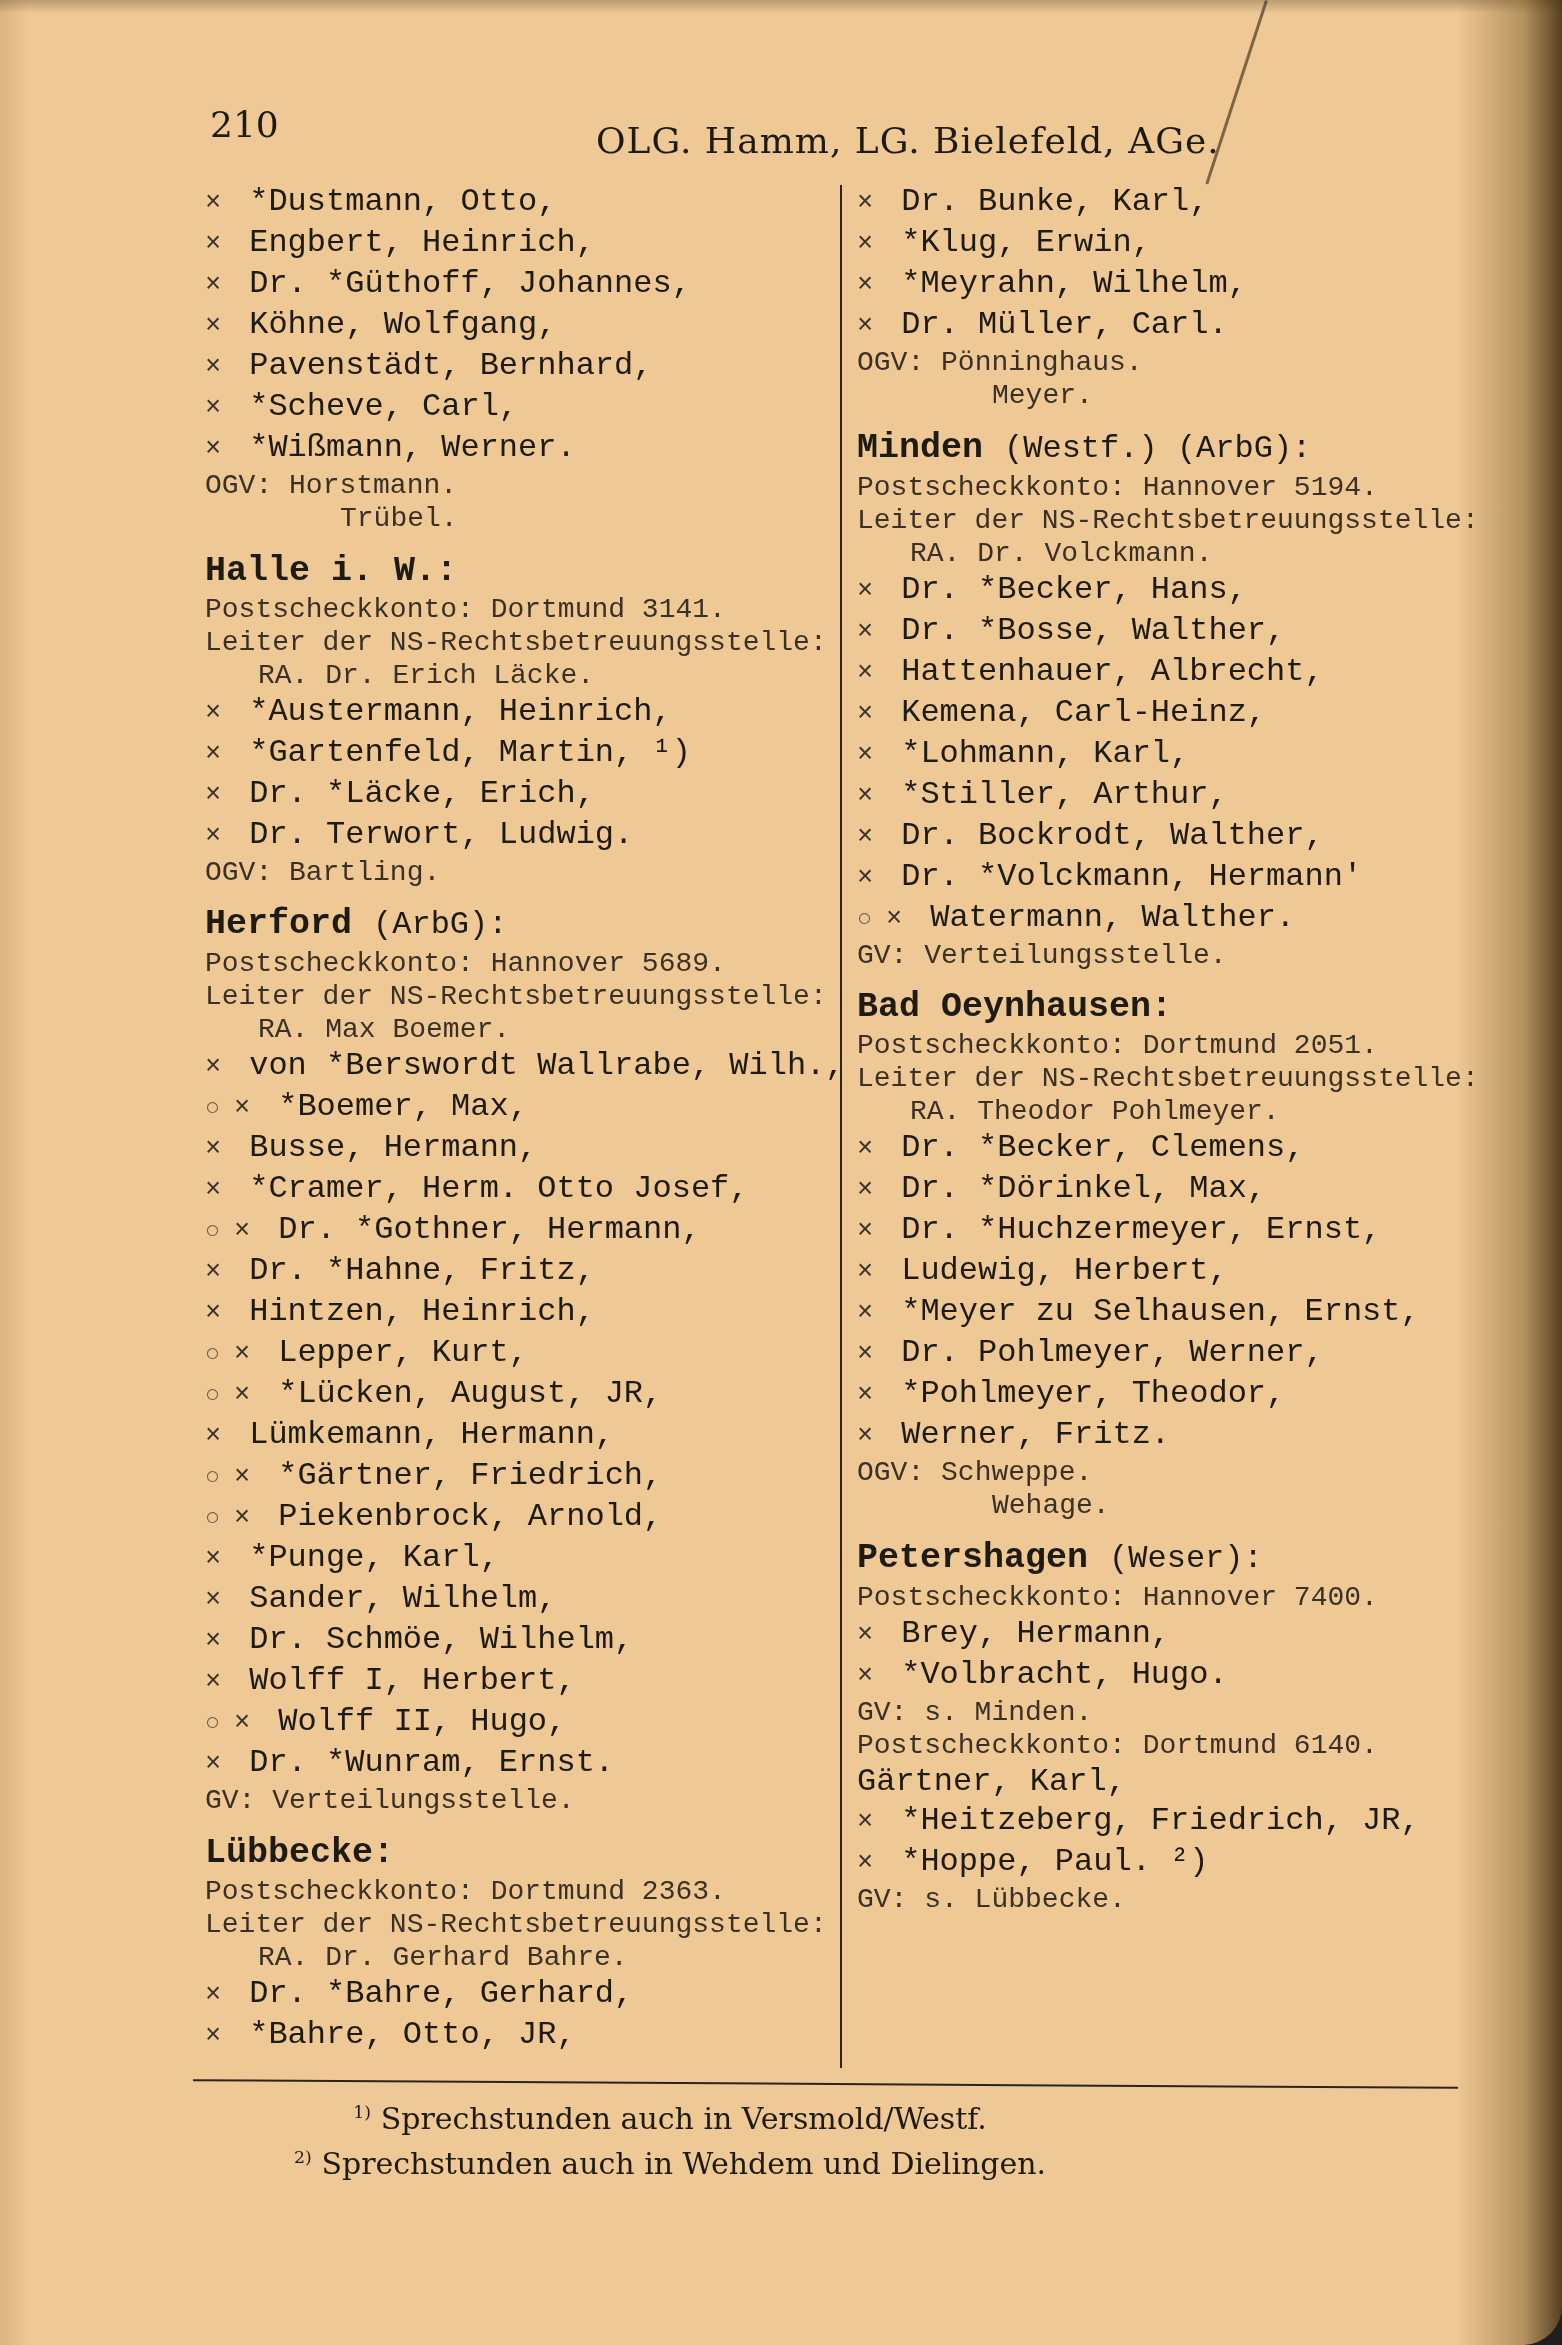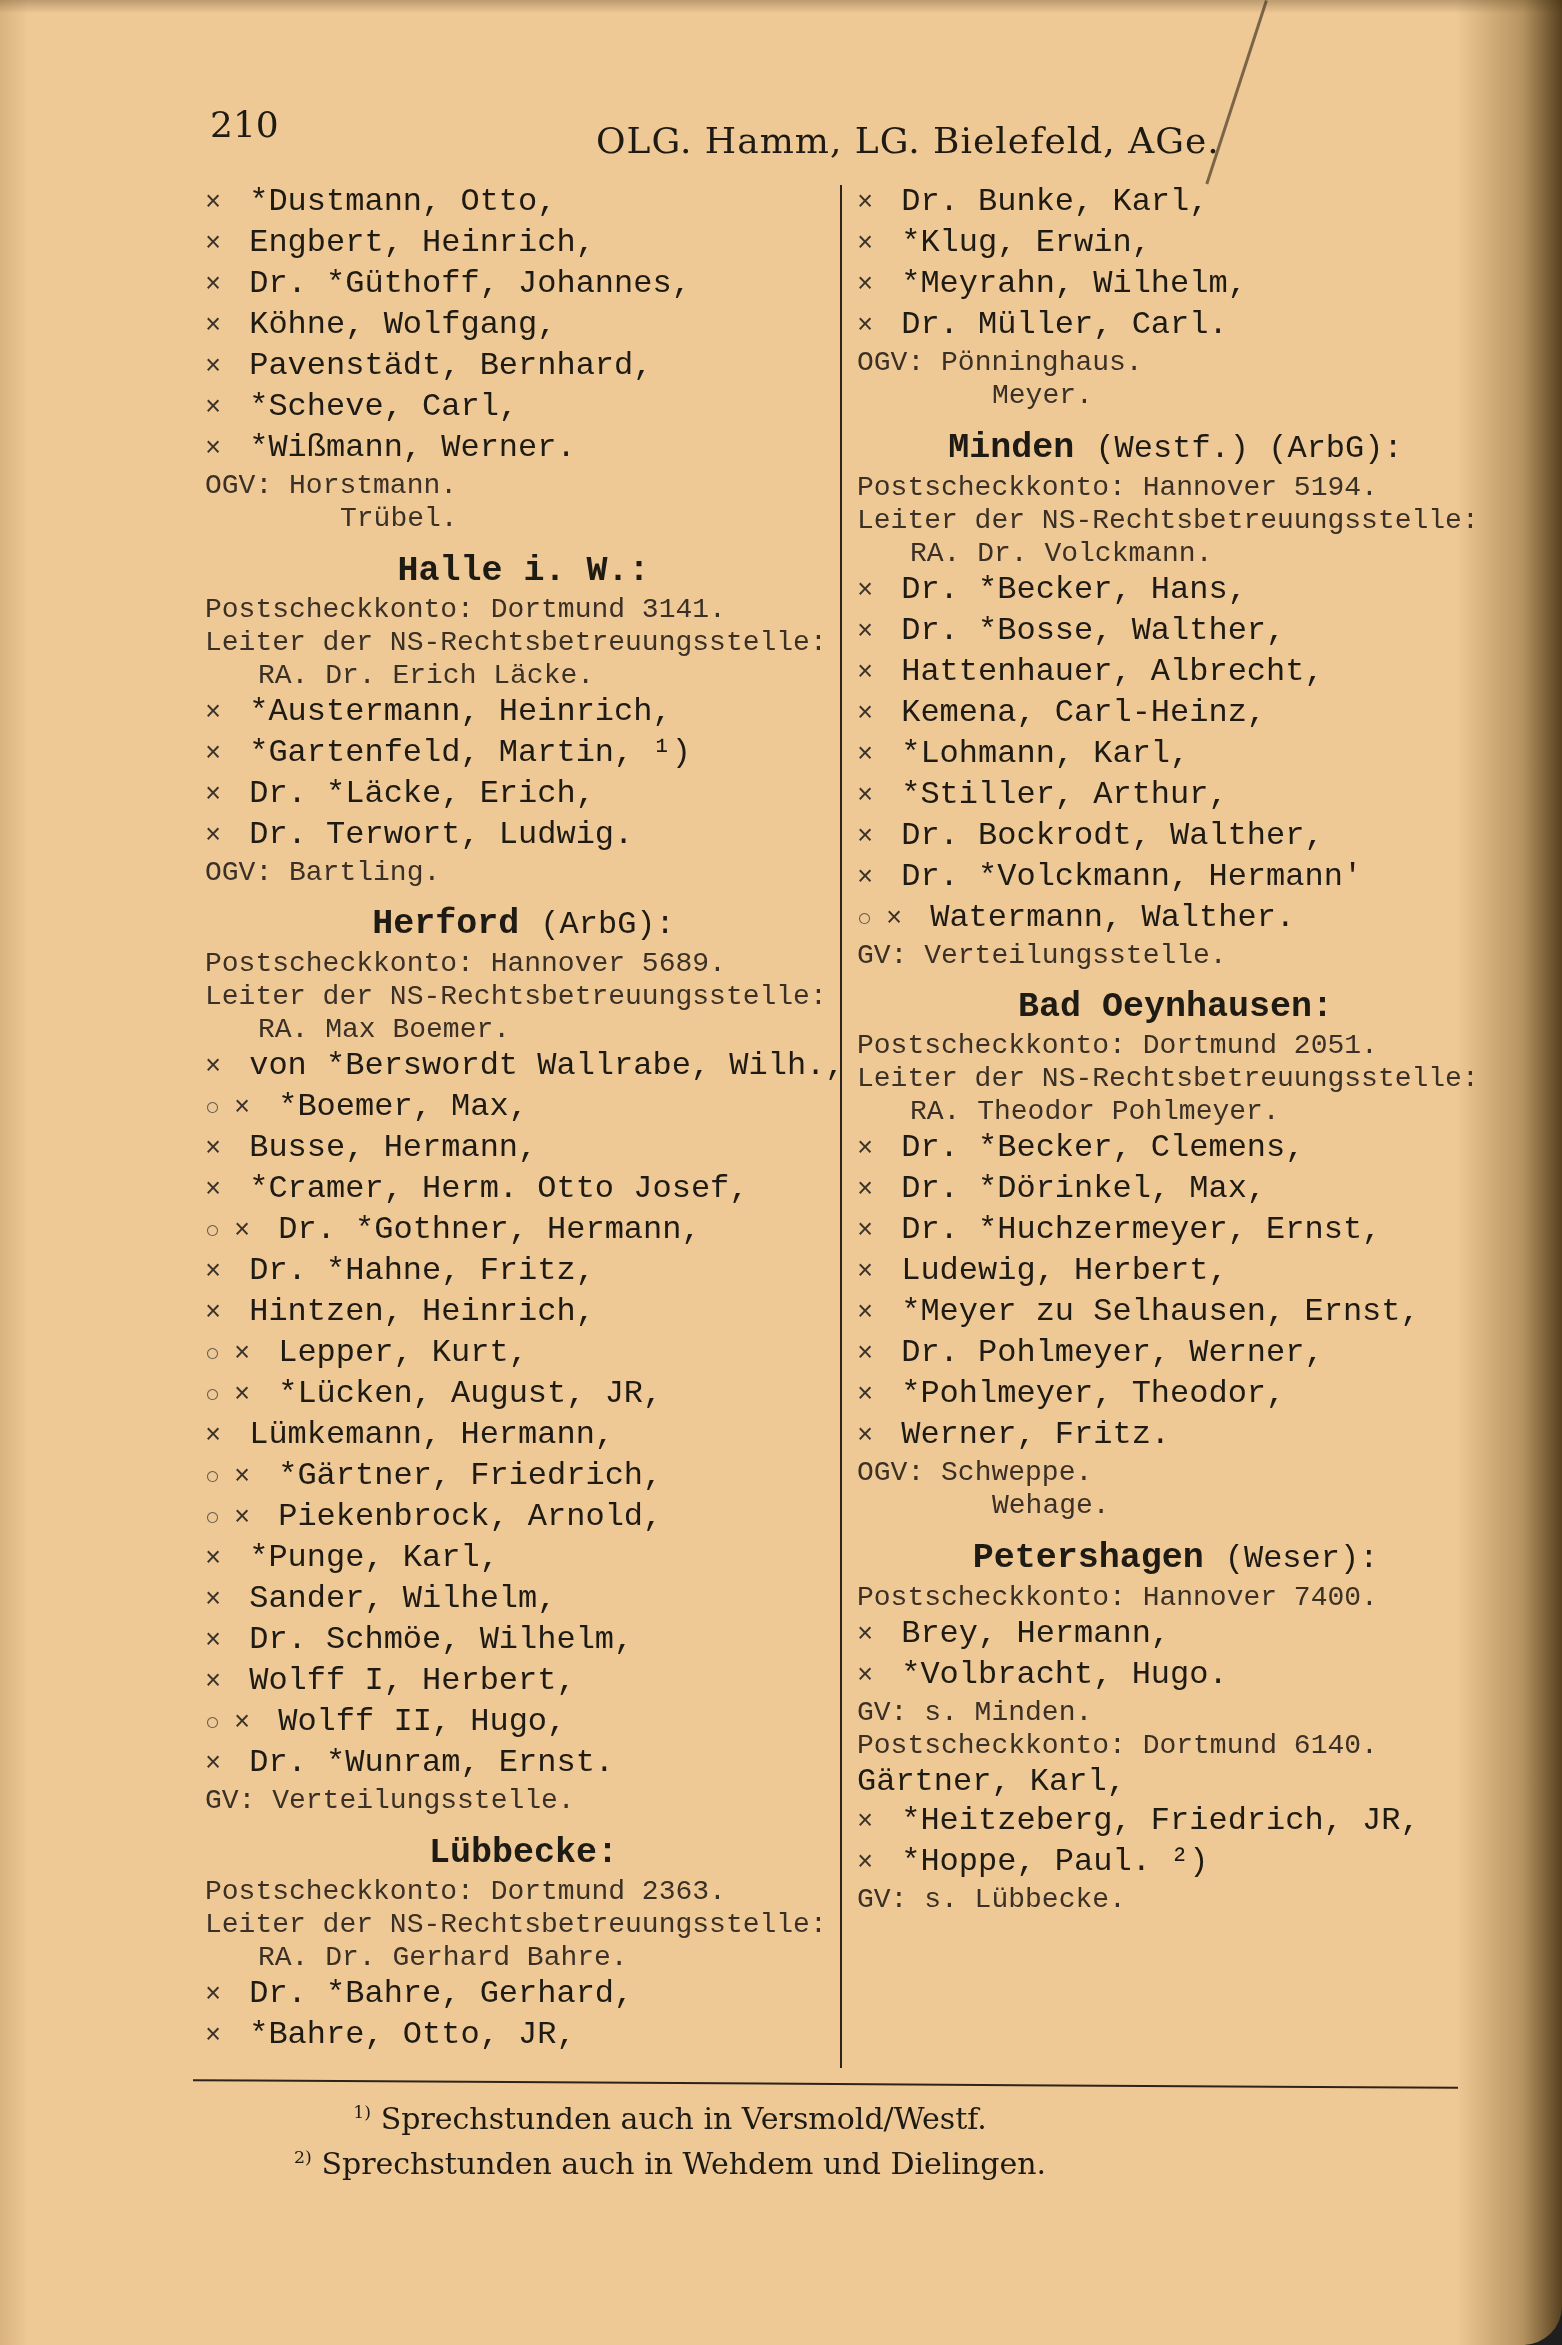--- a/index.html
+++ b/index.html
@@ -35,21 +35,20 @@
     position: absolute; left: 840px; top: 185px; width: 1.9px; height: 1883px;
     background: #2b241a;
   }
   .line { font-size: 32px; line-height: 39px; white-space: nowrap; }
   .line.small { font-size: 28px; line-height: 33px; color: #3a3026; }
   .line.indent { padding-left: 53px; }
   .line.indent2 { padding-left: 135px; }
   .heading {
     font-size: 35px; line-height: 44px; font-weight: bold; margin-top: 13.5px;
     white-space: nowrap;
-    text-align: center;
   }
   .heading .suffix { font-weight: normal; font-size: 32px; }
   .mark { display: inline-block; width: 25px; color: #3b332a; font-size: 27px; }
   .circ { display: inline-block; width: 29px; color: #6a5e50; font-size: 25px; }
   .footrule {
     position: absolute; left: 193px; top: 2083px; width: 1265px; height: 1.9px;
     background: #2b241a; transform: rotate(0.35deg);
   }
   .footnotes { position: absolute; left: 294px; top: 2093px; font-size: 30px; line-height: 39px; text-align: center; }
   .footnotes sup { font-size: 17.4px; }

